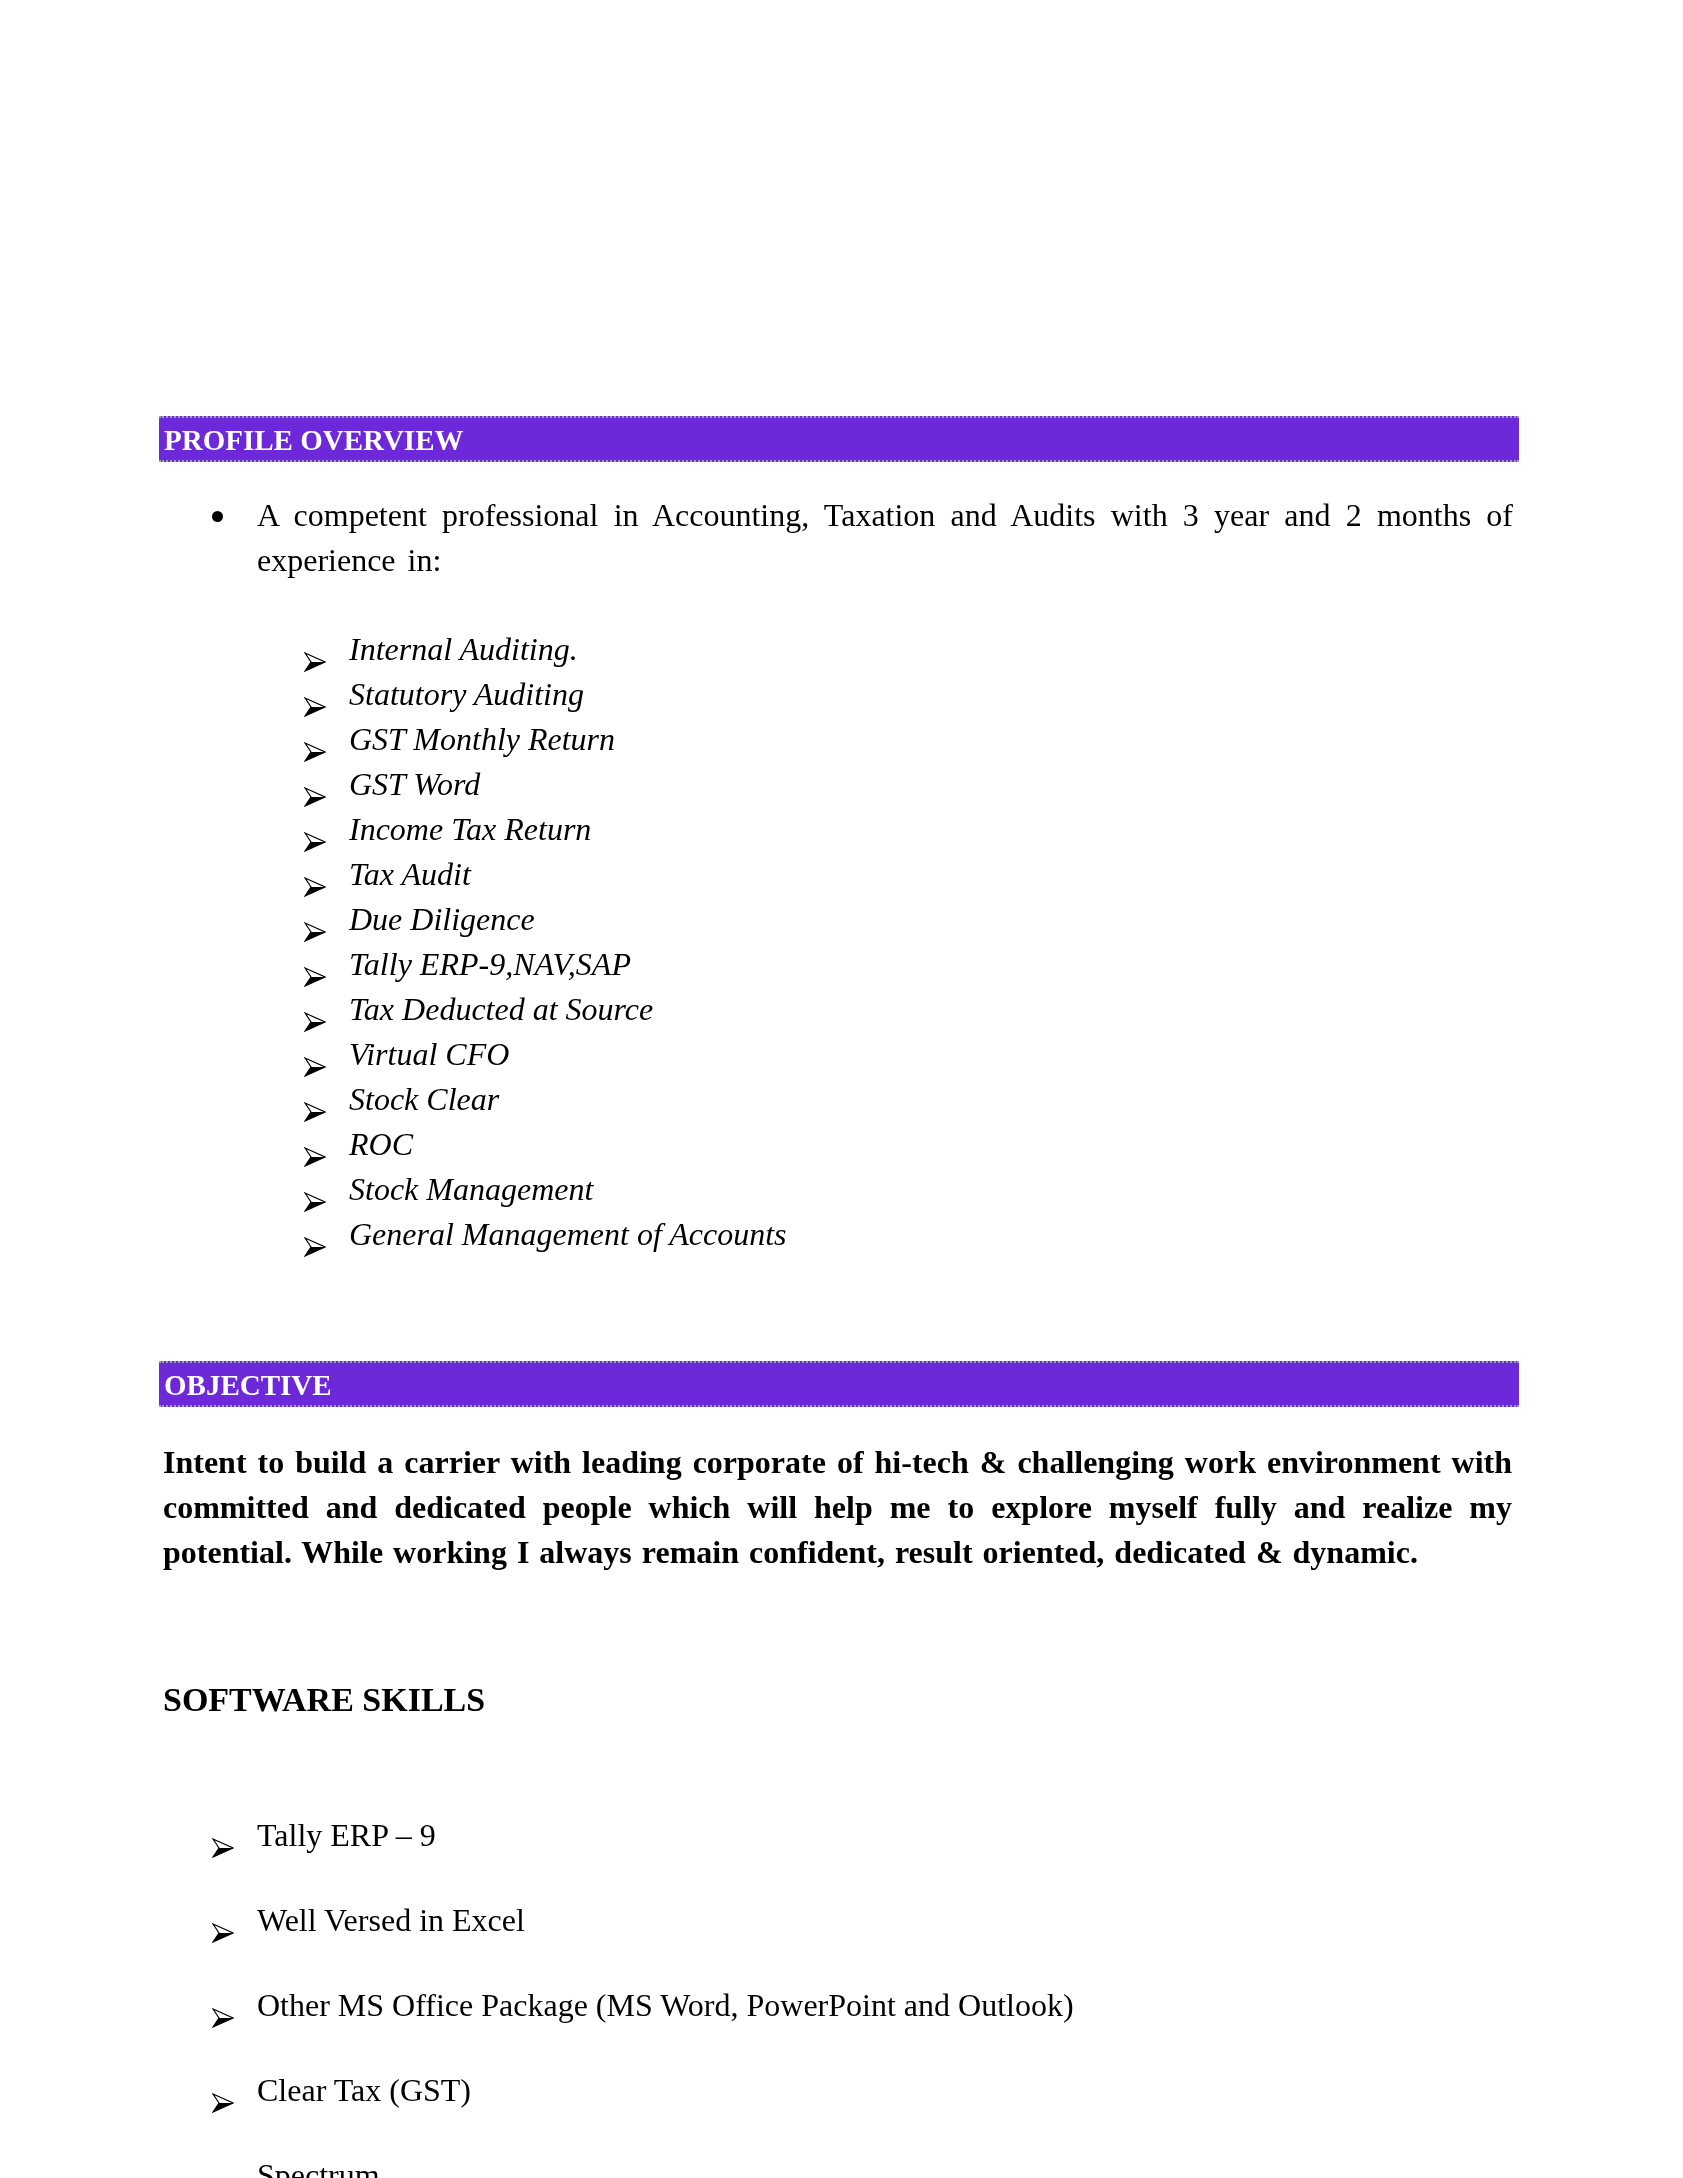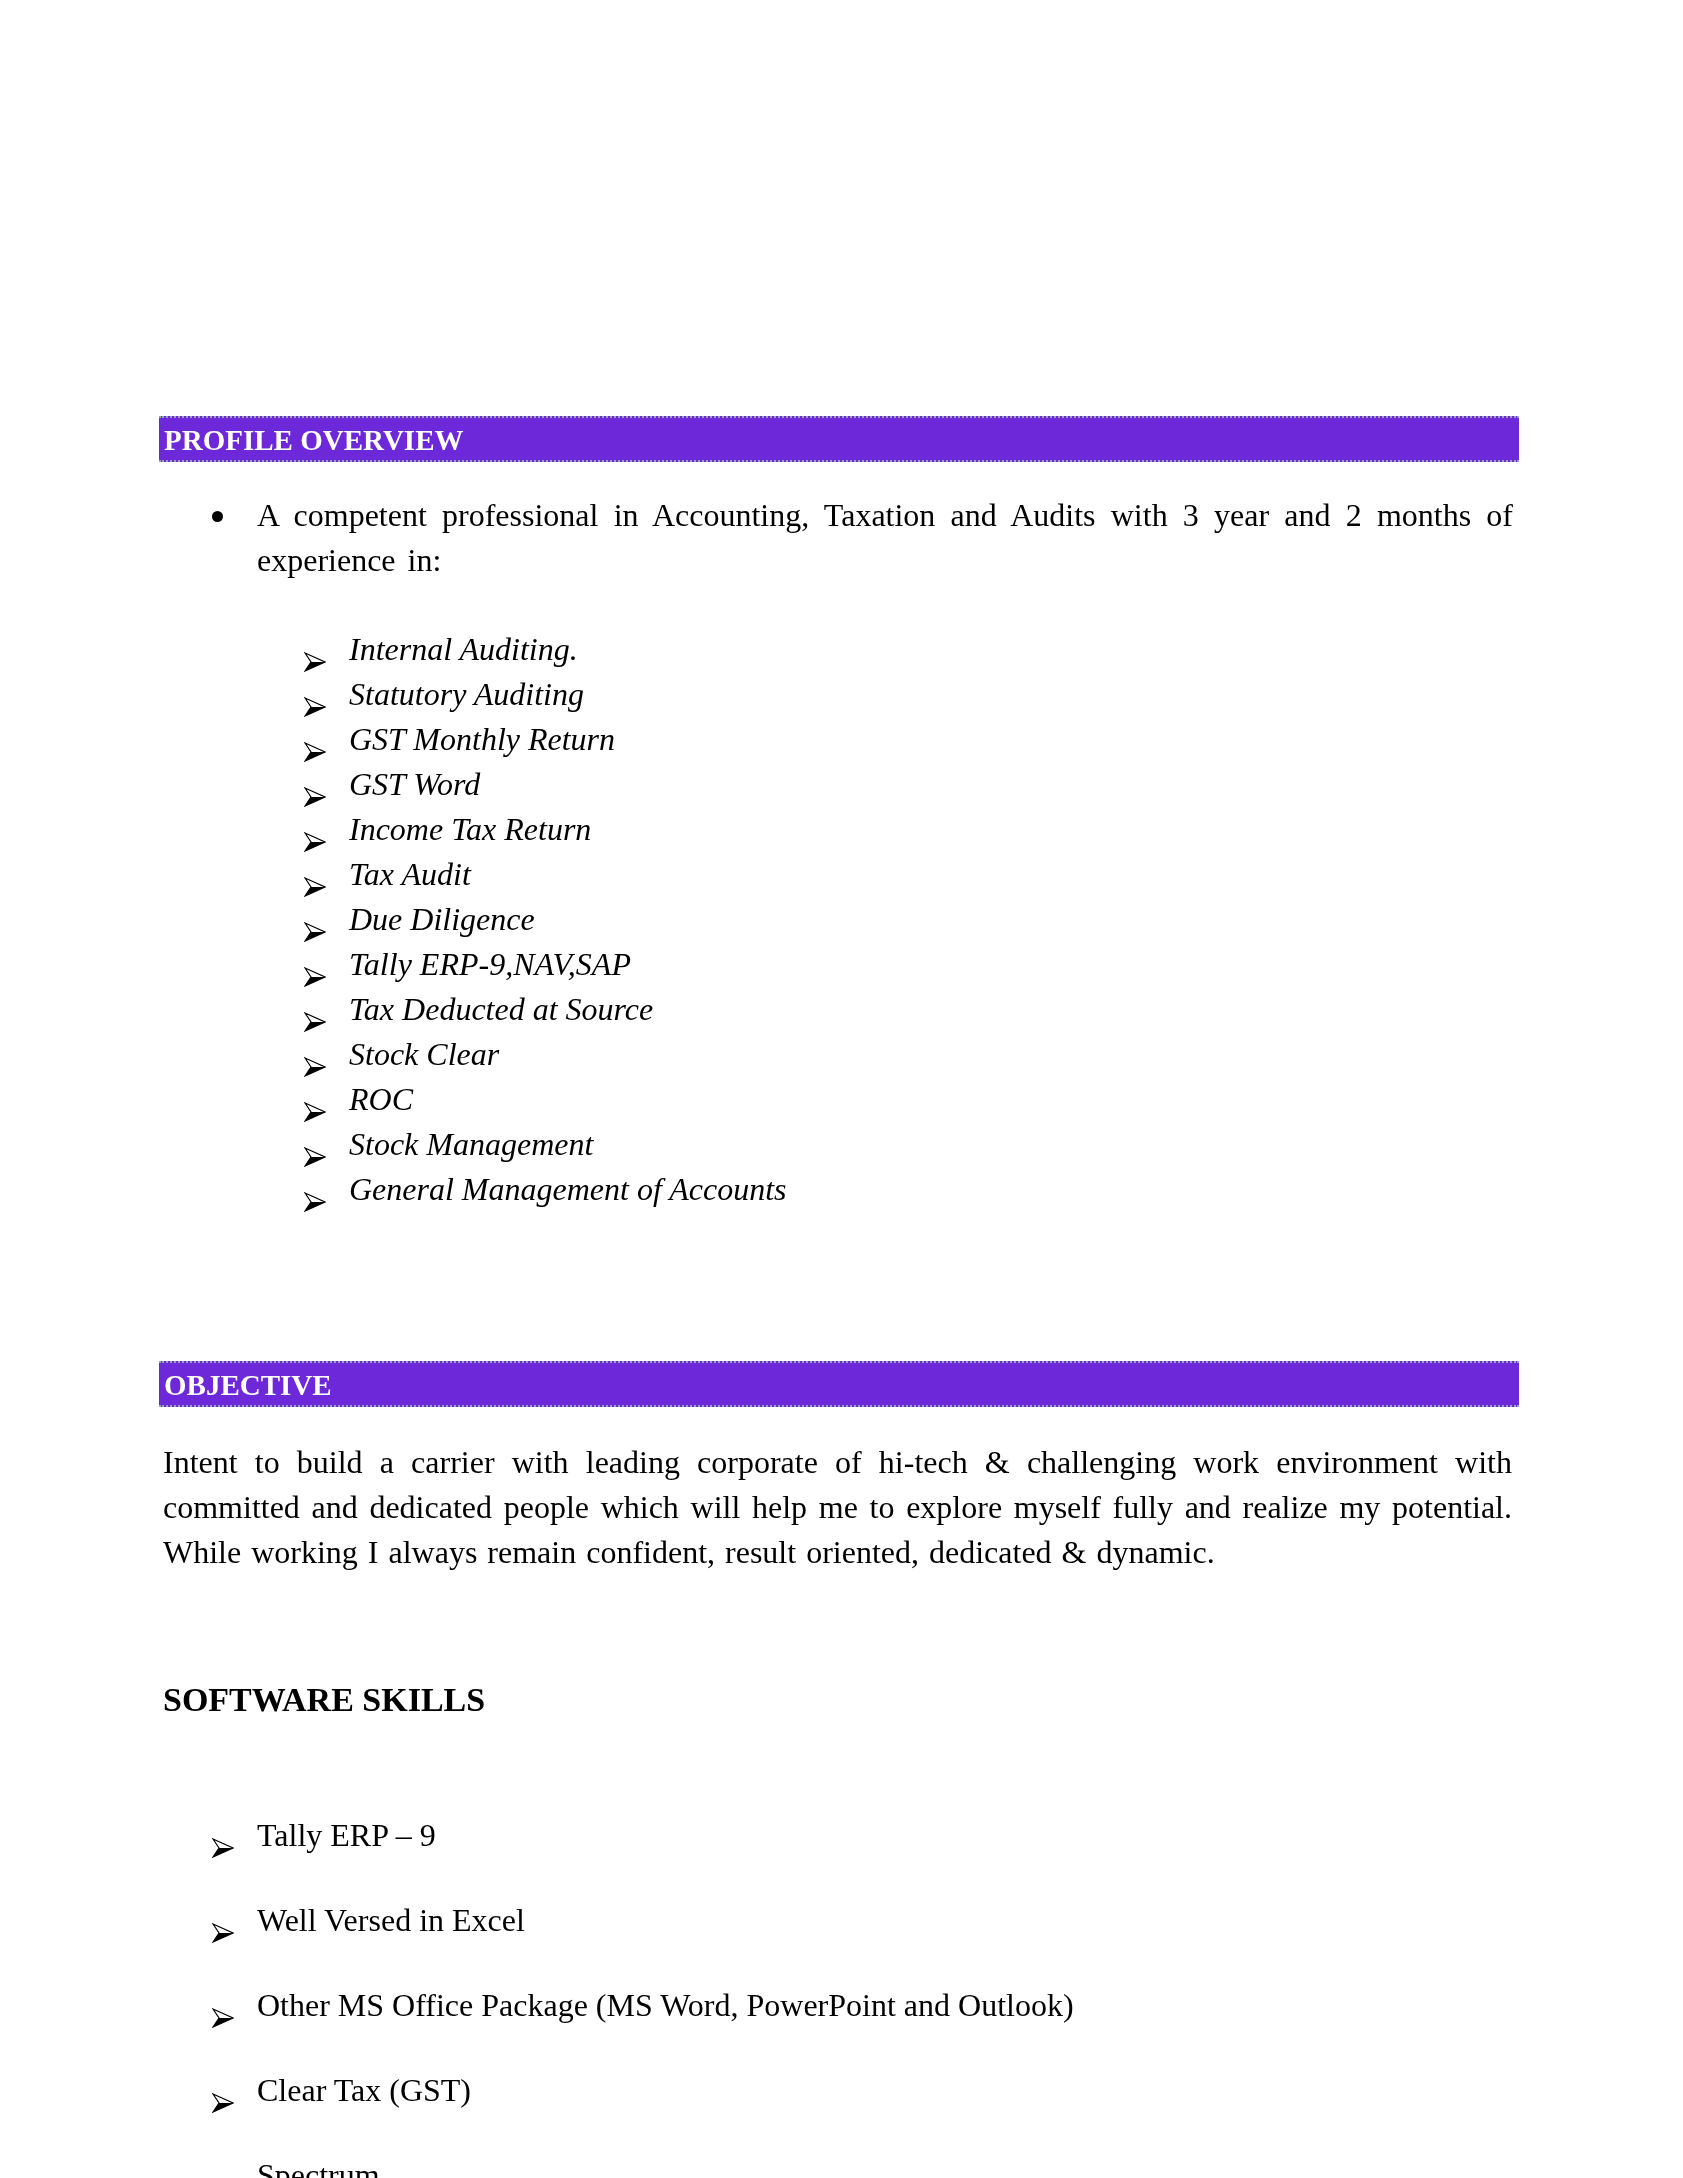--- a/index.html
+++ b/index.html
@@ -16,21 +16,21 @@
   .intro { position: absolute; left: 198px; top: 493px; width: 1315px; font-size: 32px; line-height: 45px; }
   .intro .dot { position: absolute; left: 14px; top: 18px; width: 11px; height: 11px; border-radius: 50%; background: #000; }
   .intro .text { margin-left: 59px; text-align: justify; text-align-last: left; word-spacing: 4px; }
   .intro b { font-weight: normal; }
 
   .exp-list { position: absolute; left: 302px; top: 627px; list-style: none; margin: 0; padding: 0; }
   .exp-list li { height: 45px; line-height: 45px; font-size: 32px; font-style: italic; position: relative; padding-left: 47px; white-space: nowrap; }
   .arrow { position: absolute; left: 2px; top: 12px; width: 22px; height: 20px; }
 
   .objective { position: absolute; left: 163px; top: 1440px; width: 1349px; font-size: 32px; line-height: 45px;
-               text-align: justify; text-align-last: left; word-spacing: 2px; }
+               text-align: justify; text-align-last: left; word-spacing: 2px; font-weight: bold; }
 
   .skills-heading { position: absolute; left: 163px; top: 1678px; font-size: 34px; font-weight: bold; line-height: 44px; }
 
   .sw-list { position: absolute; left: 210px; top: 1773px; list-style: none; margin: 0; padding: 0; }
   .sw-list li { height: 45px; line-height: 45px; font-size: 32px; position: relative; padding-left: 47px; white-space: nowrap; margin-top: 40px; }
 </style>
 </head>
 <body>
 
 <div class="section-bar" id="bar-profile">
@@ -75,20 +75,24 @@
           <path d="M1 1 L21 10 L1 19 L7 10 Z" fill="#fff" stroke="#000" stroke-width="1.2"></path>
           <path d="M7 10 L21 10 L1 19 Z" fill="#000"></path>
         </svg></span><span>Tally ERP-9,NAV,SAP</span></li>
     <li><span class="arrow"><svg viewBox="0 0 22 20" width="22" height="20">
           <path d="M1 1 L21 10 L1 19 L7 10 Z" fill="#fff" stroke="#000" stroke-width="1.2"></path>
           <path d="M7 10 L21 10 L1 19 Z" fill="#000"></path>
         </svg></span><span>Tax Deducted at Source</span></li>
     <li><span class="arrow"><svg viewBox="0 0 22 20" width="22" height="20">
           <path d="M1 1 L21 10 L1 19 L7 10 Z" fill="#fff" stroke="#000" stroke-width="1.2"></path>
           <path d="M7 10 L21 10 L1 19 Z" fill="#000"></path>
+        </svg></span><span>Virtual CFO</span></li>
+    <li><span class="arrow"><svg viewBox="0 0 22 20" width="22" height="20">
+          <path d="M1 1 L21 10 L1 19 L7 10 Z" fill="#fff" stroke="#000" stroke-width="1.2"></path>
+          <path d="M7 10 L21 10 L1 19 Z" fill="#000"></path>
         </svg></span><span>Stock Clear</span></li>
     <li><span class="arrow"><svg viewBox="0 0 22 20" width="22" height="20">
           <path d="M1 1 L21 10 L1 19 L7 10 Z" fill="#fff" stroke="#000" stroke-width="1.2"></path>
           <path d="M7 10 L21 10 L1 19 Z" fill="#000"></path>
         </svg></span><span>ROC</span></li>
     <li><span class="arrow"><svg viewBox="0 0 22 20" width="22" height="20">
           <path d="M1 1 L21 10 L1 19 L7 10 Z" fill="#fff" stroke="#000" stroke-width="1.2"></path>
           <path d="M7 10 L21 10 L1 19 Z" fill="#000"></path>
         </svg></span><span>Stock Management</span></li>
     <li><span class="arrow"><svg viewBox="0 0 22 20" width="22" height="20">

